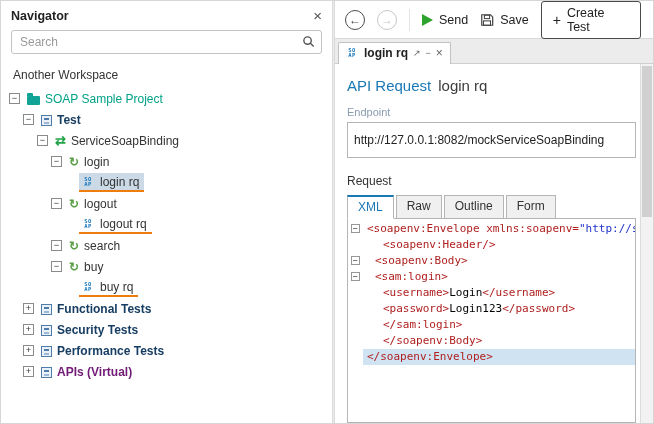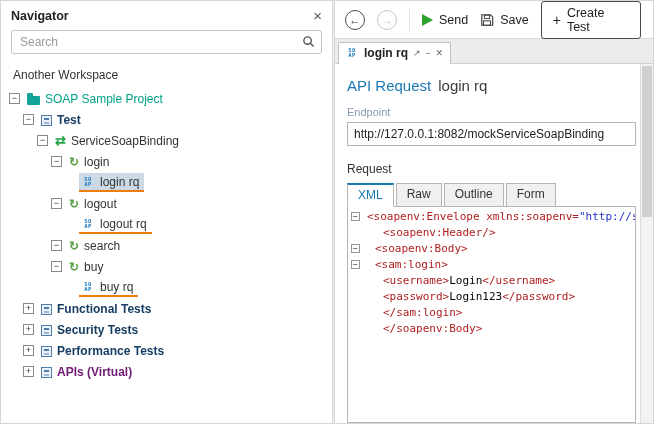--- a/index.html
+++ b/index.html
@@ -70,21 +70,21 @@
              font-size:12px; font-weight:bold; color:#222; cursor:pointer; }
   .tab-mini { font-size:9px; color:#666; font-weight:normal; cursor:pointer; line-height:1; }
   .tab-x { font-size:12px; }
 
   .doc-area { flex:1; display:flex; min-height:0; background:#fff; }
   .doc-content { flex:1; min-width:0; display:flex; flex-direction:column; padding:9px 4px 0 12px; }
   .title-row { font-size:15px; margin:4px 0 12px 0; }
   .title-prefix { color:#1a78b5; margin-right:7px; }
   .title-name { color:#3c3c3c; }
   .field-label { font-size:11px; color:#8a9cb0; margin-bottom:4px; }
-  .endpoint-input { width:100%; height:24px; border:1px solid #b5b5b5; padding:0 6px; font-size:12px;
+  .endpoint-input { width:100%; height:36px; border:1px solid #b5b5b5; padding:0 6px; font-size:12px;
                     color:#222; font-family:inherit; outline:none; }
   .request-label { font-size:12px; color:#333; margin:16px 0 7px 0; }
   .req-tabs { display:flex; position:relative; z-index:2; }
   .req-tab { padding:3px 10px 4px 10px; font-size:12px; border:1px solid #b5b5b5; border-bottom:1px solid #b5b5b5;
              margin-right:2px; margin-bottom:-1px; background:#f0f0f0; color:#333; cursor:pointer; }
   .req-tab.active { background:#fff; color:#1a78b5; border-top:2px solid #1a78b5; border-bottom-color:#fff; }
   .editor { flex:1; border:1px solid #b5b5b5; background:#fff; overflow:hidden; position:relative; z-index:1;
             font-family:"DejaVu Sans Mono", monospace; font-size:11px; padding-top:2px; }
   .code-row { display:flex; height:16px; line-height:16px; white-space:pre; }
   .gutter-cell { width:15px; flex:none; position:relative; background:#fff; }
@@ -283,20 +283,21 @@
           </div>
         <div class="editor">
             <div class="code-row"><span class="gutter-cell"><span class="fold-box">−</span></span><span class="code-text" style="padding-left: 4px;"><span style="color: rgb(176, 32, 32);">&lt;soapenv:Envelope</span><span style="color: rgb(176, 32, 32);"> xmlns:soapenv=</span><span style="color: rgb(34, 51, 204);">"http://s</span></span></div>
             <div class="code-row"><span class="gutter-cell"></span><span class="code-text" style="padding-left: 20px;"><span style="color: rgb(176, 32, 32);">&lt;soapenv:Header/&gt;</span></span></div>
             <div class="code-row"><span class="gutter-cell"><span class="fold-box">−</span></span><span class="code-text" style="padding-left: 12px;"><span style="color: rgb(176, 32, 32);">&lt;soapenv:Body&gt;</span></span></div>
             <div class="code-row"><span class="gutter-cell"><span class="fold-box">−</span></span><span class="code-text" style="padding-left: 12px;"><span style="color: rgb(176, 32, 32);">&lt;sam:login&gt;</span></span></div>
             <div class="code-row"><span class="gutter-cell"></span><span class="code-text" style="padding-left: 20px;"><span style="color: rgb(176, 32, 32);">&lt;username&gt;</span><span style="color: rgb(0, 0, 0);">Login</span><span style="color: rgb(176, 32, 32);">&lt;/username&gt;</span></span></div>
             <div class="code-row"><span class="gutter-cell"></span><span class="code-text" style="padding-left: 20px;"><span style="color: rgb(176, 32, 32);">&lt;password&gt;</span><span style="color: rgb(0, 0, 0);">Login123</span><span style="color: rgb(176, 32, 32);">&lt;/password&gt;</span></span></div>
             <div class="code-row"><span class="gutter-cell"></span><span class="code-text" style="padding-left: 20px;"><span style="color: rgb(176, 32, 32);">&lt;/sam:login&gt;</span></span></div>
             <div class="code-row"><span class="gutter-cell"></span><span class="code-text" style="padding-left: 20px;"><span style="color: rgb(176, 32, 32);">&lt;/soapenv:Body&gt;</span></span></div>
+            <div class="code-row"><span class="gutter-cell"></span><span class="code-text" style="padding-left: 4px; background: rgb(207, 227, 243);"><span style="color: rgb(176, 32, 32);">&lt;/soapenv:Envelope&gt;</span></span></div>
           </div>
       </div>
       <div class="v-scrollbar">
         <div class="v-thumb"></div>
       </div>
     </div>
 
   </div>
 </div>
 

